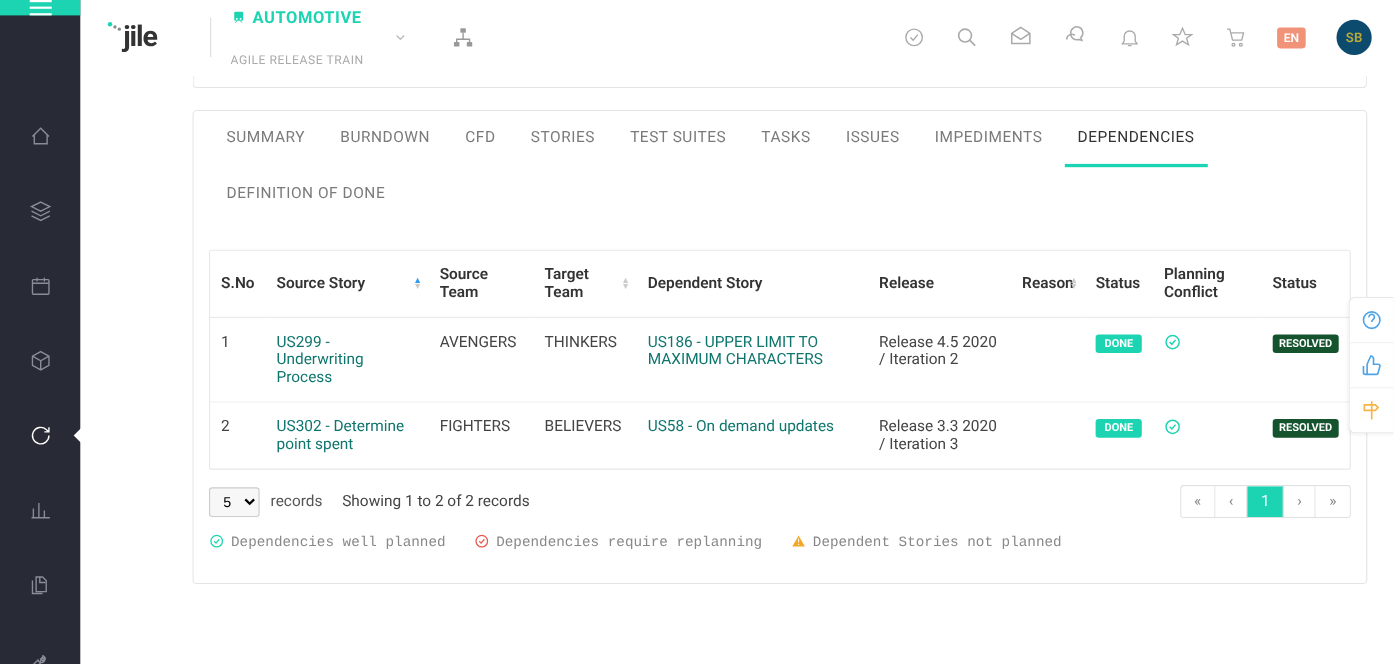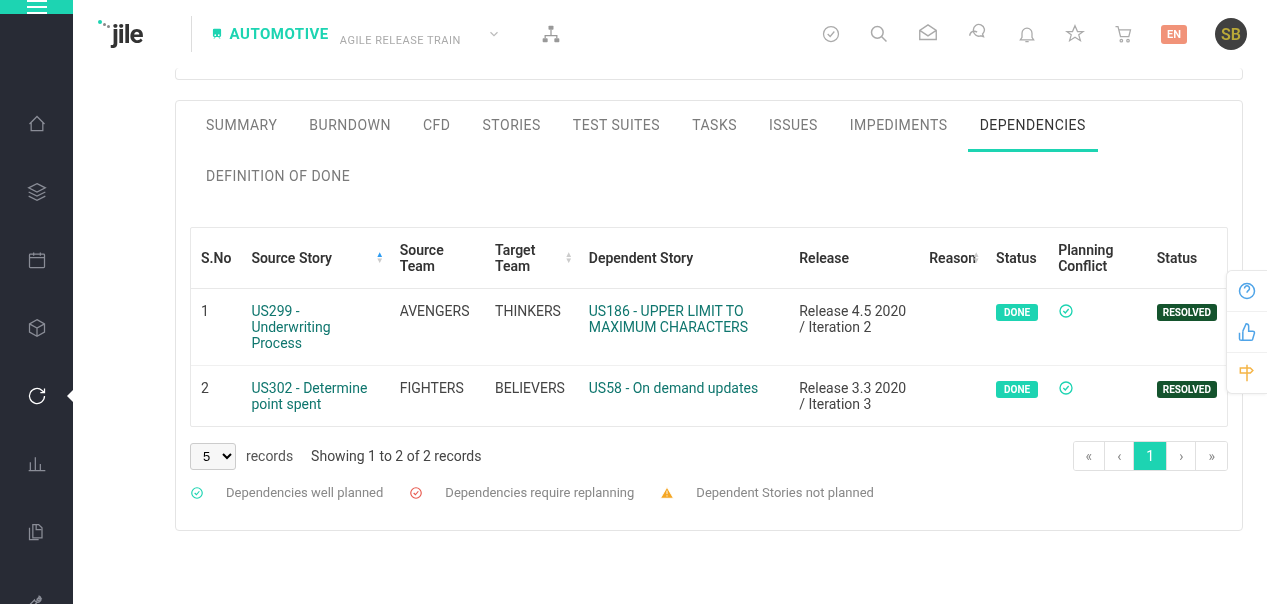--- a/index.html
+++ b/index.html
@@ -18,31 +18,31 @@
     .sidebar-icon.active::after { content: ''; position: absolute; right: -20px; top: 50%; transform: translateY(-50%); border: 10px solid transparent; border-right-color: #fff; }
     
     
     .header { position: absolute; left: 78px; top: 0; right: 0; height: 68px; background: #fff; display: flex; align-items: center; padding: 0 20px; z-index: 10; }
     .logo { display: flex; align-items: center; margin-right: 30px; }
     .logo-text { font-size: 26px; font-weight: 700; color: #333; letter-spacing: -1px; }
     .logo-dot1 { width: 4px; height: 4px; background: #1dd4b2; border-radius: 50%; display: inline-block; margin-right: 1px; position: relative; top: -12px; }
     .logo-dot2 { width: 3px; height: 3px; background: #888; border-radius: 50%; display: inline-block; margin-right: 1px; position: relative; top: -10px; }
     .logo-dot3 { width: 3px; height: 3px; background: #888; border-radius: 50%; display: inline-block; margin-right: 2px; position: relative; top: -8px; }
     .breadcrumb-sep { width: 1px; height: 36px; background: #ddd; margin: 0 18px; }
-    .breadcrumb-block { display: flex; flex-direction: row; gap: 11px; }
+    .breadcrumb-block { display: flex; flex-direction: column; gap: 11px; }
     .breadcrumb-title { color: #1dd4b2; font-weight: 700; font-size: 15px; letter-spacing: 0.5px; display: flex; align-items: center; gap: 6px; }
     .breadcrumb-sub { color: #aaa; font-size: 11px; letter-spacing: 0.5px; margin-top: 12px; }
     .train-icon { width: 14px; height: 14px; display: inline-block; }
     .breadcrumb-chevron { color: #bbb; margin-left: 26px; cursor: pointer; }
     .sitemap-icon { color: #999; margin-left: 40px; cursor: pointer; }
     .header-spacer { flex: 1; }
     .header-right { display: flex; align-items: center; gap: 28px; }
     .header-action { color: #aaa; cursor: pointer; }
     .lang-badge { background: #f19379; color: #fff; font-size: 11px; font-weight: 600; padding: 3px 6px; border-radius: 3px; cursor: pointer; }
-    .avatar { width: 32px; height: 32px; border-radius: 50%; background: #404040; color: #b9a838; display: flex; align-items: center; justify-content: center; font-size: 16px; font-weight: 600; cursor: pointer; }
+    .avatar { width: 32px; height: 32px; border-radius: 50%; background: #0c4a6e; color: #b9a838; display: flex; align-items: center; justify-content: center; font-size: 12px; font-weight: 600; cursor: pointer; }
     
     
     .main { margin-left: 78px; margin-top: 68px; padding: 0 24px; width: calc(100% - 78px); height: calc(100% - 68px); overflow: auto; }
     .card-stub { border: 1px solid #e4e4e4; border-radius: 4px; height: 12px; border-top: none; margin-bottom: 20px; }
     .card { border: 1px solid #e4e4e4; border-radius: 4px; padding-bottom: 30px; }
     
     
     .tabs { display: flex; flex-wrap: wrap; padding: 0 14px; }
     .tab { padding: 16px 12px; margin: 0 4px; color: #7a7a7a; font-size: 14px; letter-spacing: 0.5px; cursor: pointer; border-bottom: 3px solid transparent; }
     .tab.active { color: #333; border-bottom-color: #1dd4b2; }
@@ -68,21 +68,21 @@
     .records-select { border: 1px solid #ccc; border-radius: 3px; padding: 4px 8px; font-size: 13px; background: #f7f7f7; }
     .records-label { color: #555; }
     .showing { margin-left: 8px; }
     .pager { margin-left: auto; display: flex; border: 1px solid #e0e0e0; border-radius: 3px; overflow: hidden; }
     .pager-btn { padding: 6px 12px; border-right: 1px solid #e0e0e0; color: #888; cursor: pointer; font-size: 14px; background: #fff; }
     .pager-btn:last-child { border-right: none; }
     .pager-btn.active { background: #1dd4b2; color: #fff; }
     
     
     .legend { display: flex; gap: 26px; margin: 14px 14px 0; font-size: 13px; color: #888; align-items: center; }
-    .legend-item { display: flex; align-items: center; gap: 22px; }
+    .legend-item { display: flex; align-items: flex-start; gap: 6px; font-family: Liberation Mono, monospace; }
     .legend-icon-green { color: #1dd4b2; }
     .legend-icon-red { color: #e85a4f; }
     .legend-icon-orange { color: #f5a623; }
     
     
     .help-bar { position: absolute; right: 0; top: 270px; background: #fff; border: 1px solid #e8e8e8; border-right: none; border-radius: 6px 0 0 6px; display: flex; flex-direction: column; box-shadow: -1px 1px 3px rgba(0,0,0,0.05); }
     .help-bar-item { padding: 10px 10px; cursor: pointer; color: #4fa4e8; border-bottom: 1px solid #f0f0f0; display: flex; align-items: center; justify-content: center; }
     .help-bar-item:last-child { border-bottom: none; color: #f5b547; }
     .help-bar-item:nth-child(2) { color: #4fa4e8; }
     

